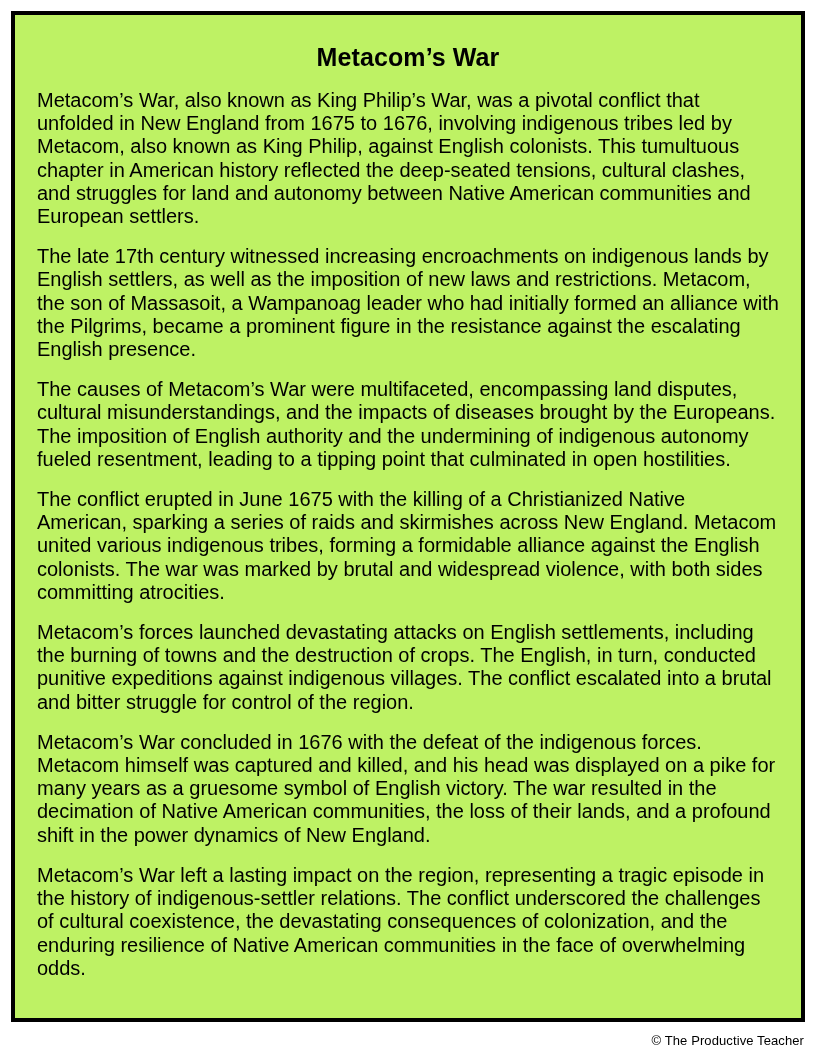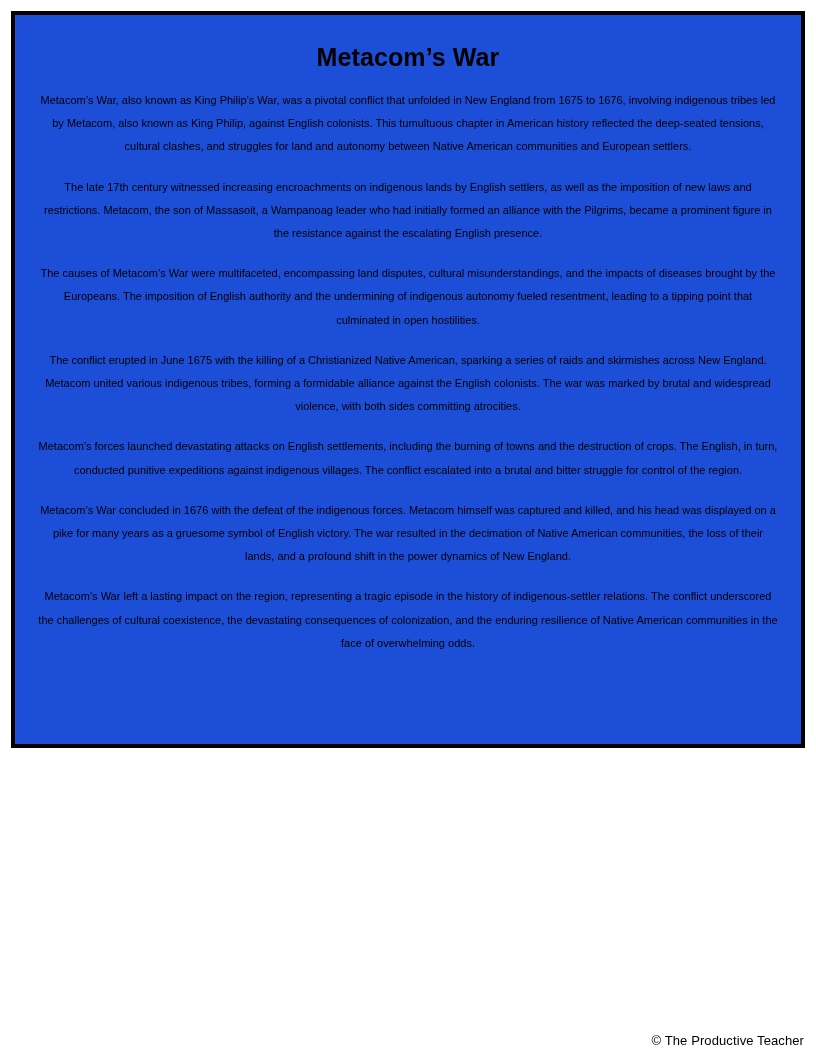--- a/index.html
+++ b/index.html
@@ -20,43 +20,43 @@
     width: 816px;
     height: 1056px;
     box-sizing: border-box;
     background: #ffffff;
   }
   .doc-frame {
     position: absolute;
     left: 11px;
     top: 11px;
     width: 794px;
-    height: 737px;
+    height: 1011px;
     box-sizing: border-box;
     border: 4px solid #000000;
-    background: #1d4ed8;
+    background: #bef264;
   }
   .doc-inner {
     box-sizing: border-box;
     width: 100%;
     height: 100%;
     padding: 20px 22px 0 22px;
   }
   .doc-title {
     text-align: center;
     font-size: 25px;
     font-weight: 700;
     letter-spacing: 0.1px;
     line-height: 32px;
     margin: 6px 0 16px 0;
   }
   .body-text {
-    font-size: 11px;
+    font-size: 20px;
     line-height: 23.2px;
-    text-align: center;
+    text-align: left;
   }
   .body-text p {
     margin: 0 0 17px 0;
   }
   .footer-note {
     position: absolute;
     right: 12px;
     bottom: 8px;
     font-size: 13px;
     line-height: 14px;

